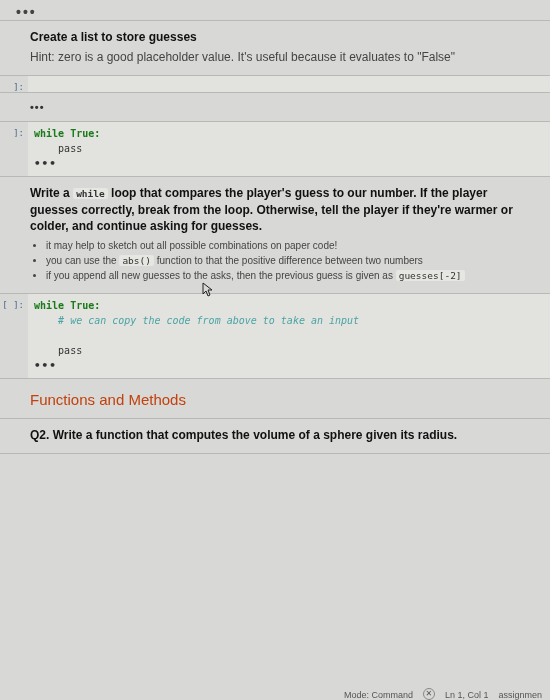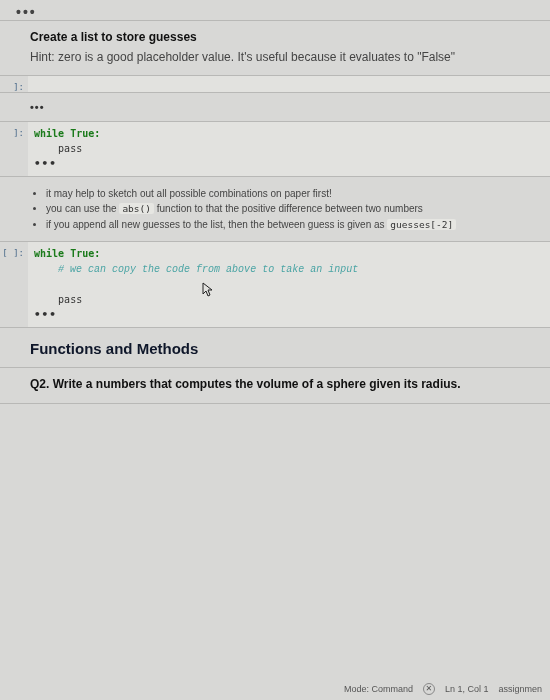--- a/index.html
+++ b/index.html
@@ -32,23 +32,23 @@
       color: #4a6a8a;
       font-size: 9px;
       font-family: Menlo, Consolas, monospace;
     }
     .content {
       flex: 1;
       padding: 6px 14px 6px 2px;
     }
     .md h1 {
       font-size: 15px;
-      font-weight: bold;
+      font-weight: normal;
       margin: 6px 0 4px 0;
-      color: #0f172a;
+      color: #c2410c;
     }
     .md h2 {
       font-size: 12px;
       font-weight: bold;
       line-height: 1.35;
       margin: 2px 0 4px 0;
       color: #111;
     }
     .md p {
       font-size: 12px;
@@ -73,21 +73,21 @@
     .code {
       font-family: Menlo, Consolas, monospace;
       font-size: 10px;
       white-space: pre;
       background: #e2e2df;
       padding: 4px 6px;
       line-height: 1.5;
     }
     .kw { color: #1a7a1a; font-weight: bold; }
     .bool { color: #1a7a1a; font-weight: bold; margin-top: 28px; }
-    .comment { color: #4aa4a4; font-style: italic; font-family: Liberation Mono, monospace; }
+    .comment { color: #4aa4a4; font-style: italic; }
     .ellipsis {
       font-weight: bold;
       color: #333;
       letter-spacing: 1px;
       padding: 2px 0;
       font-size: 11px;
     }
     .cursor {
       position: absolute;
       top: 282px;
@@ -95,21 +95,21 @@
       font-size: 14px;
       color: #222;
       pointer-events: none;
     }
     .statusbar {
       position: absolute;
       bottom: 0;
       right: 0;
       height: 22px;
       display: flex;
-      align-items: center;
+      align-items: flex-end;
       gap: 10px;
       font-size: 9px;
       color: #555;
       padding: 0 8px;
     }
     .statusbar .close {
       display: inline-flex;
       align-items: center;
       justify-content: center;
       width: 12px;
@@ -166,24 +166,27 @@
       <div class="content code"><span class="kw">while</span> <span class="bool">True:</span>
     <span>pass</span>
 <span class="ellipsis">•••</span></div>
     </div>
   </div>
 
   <div class="cell">
     <div class="prompt-area">
       <div class="prompt"></div>
       <div class="content md">
+        <h2>
+          <span>Write a </span><code>while</code><span> loop that compares the player's guess to our number. If the player guesses correctly, break from the loop. Otherwise, tell the player if they're warmer or colder, and continue asking for guesses.</span>
+        </h2>
         <ul>
-          <li>it may help to sketch out all possible combinations on paper first!</li>
+          <li>it may help to sketch out all possible combinations on paper code!</li>
           <li><span>you can use the </span><code>abs()</code><span> function to that the positive difference between two numbers</span></li>
-          <li><span>if you append all new guesses to the list, then the between guess is given as </span><code>guesses[-2]</code></li>
+          <li><span>if you append all new guesses to the asks, then the previous guess is given as </span><code>guesses[-2]</code></li>
         </ul>
       </div>
     </div>
   </div>
 
   <div class="cell">
     <div class="prompt-area">
       <div class="prompt">[ ]:</div>
       <div class="content code"><span class="kw">while</span> <span class="bool">True:</span>
     <span class="comment"># we can copy the code from above to take an input</span>
@@ -200,21 +203,21 @@
       <div class="content md">
         <h1>Functions and Methods</h1>
       </div>
     </div>
   </div>
 
   <div class="cell">
     <div class="prompt-area">
       <div class="prompt"></div>
       <div class="content md">
-        <h2>Q2. Write a numbers that computes the volume of a sphere given its radius.</h2>
+        <h2>Q2. Write a function that computes the volume of a sphere given its radius.</h2>
       </div>
     </div>
   </div>
 
 </div>
 
 <div class="cursor">
   <svg width="14" height="16" viewBox="0 0 14 16">
       <path d="M1 1 L1 12 L4 9 L6 14 L8 13 L6 8 L10 8 Z" fill="none" stroke="#222" stroke-width="1"></path>
     </svg>

